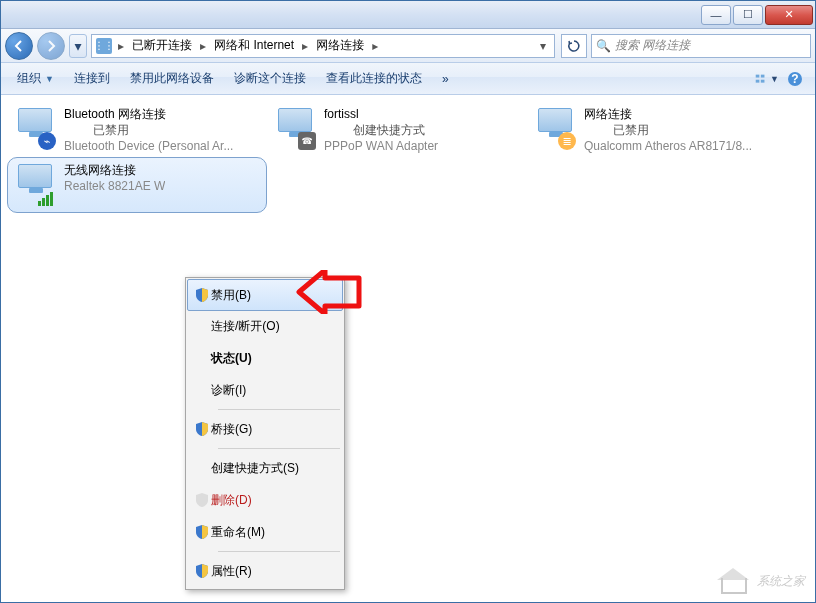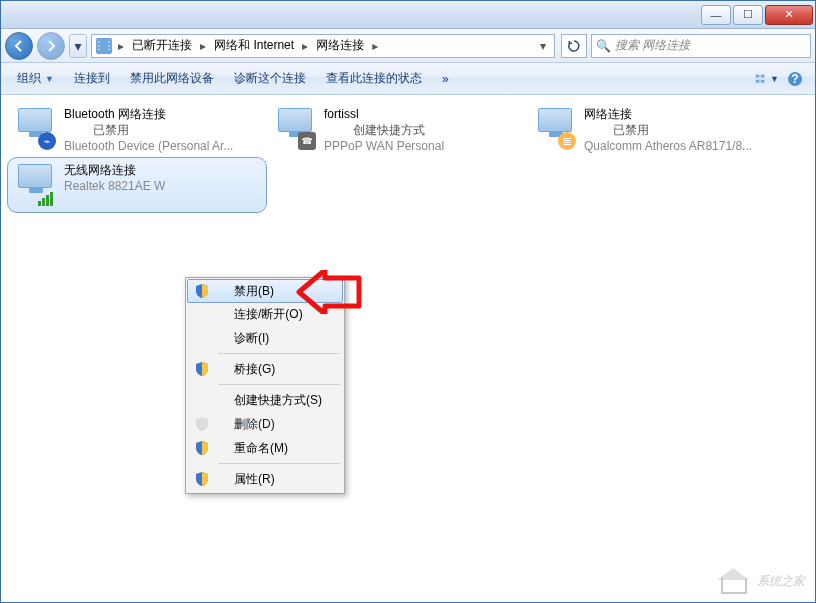--- a/index.html
+++ b/index.html
@@ -124,24 +124,24 @@
 .conn-device { color:#888; white-space:nowrap; overflow:hidden; text-overflow:ellipsis; max-width:200px;}
 
 
 .ctxmenu {
   position: absolute; left: 184px; top: 182px; width: 160px;
   background: #f3f3f3; border: 1px solid #a6a6a6;
   box-shadow: 2px 2px 6px rgba(0,0,0,0.3);
   padding: 2px;
 }
 .ctx-item {
-  height: 24px; display: flex; align-items: center;
-  padding-left: 46px; position: relative; color:#000;
-}
-.ctx-item.disabled { color:#0f172a;text-align:right; }
+  height: 32px; display: flex; align-items: center;
+  padding-left: 23px; position: relative; color:#000;
+}
+.ctx-item.disabled { color:#b91c1c;text-align:right; }
 .ctx-item.hover {
   background: linear-gradient(to bottom, #eaf3fe, #cfe4fb);
   border: 1px solid #7da2ce; border-radius: 2px; margin:-1px;
 }
 .ctx-sep { height:1px; background:#d0d0d0; margin:3px 2px 3px 30px; }
 .ctx-shield {
   position:absolute; left:6px; width:16px; height:16px;
 }
 .shield-svg { width:16px; height:16px; }
 
@@ -258,21 +258,21 @@
     </div>
 
     <div class="conn">
       <div class="conn-icon">
         <div class="monitor"></div>
         <div class="overlay phone">☎</div>
       </div>
       <div class="conn-text">
         <span class="conn-name">fortissl</span>
         <span class="conn-status">创建快捷方式</span>
-        <span class="conn-device">PPPoP WAN Personal</span>
+        <span class="conn-device">PPPoP WAN Adapter</span>
       </div>
     </div>
 
     <div class="conn">
       <div class="conn-icon">
         <div class="monitor"></div>
         <div class="overlay cable">≣</div>
       </div>
       <div class="conn-text">
         <span class="conn-name">网络连接</span>
@@ -305,20 +305,23 @@
       <div class="ctx-item hover">
         <span class="ctx-shield"><svg class="shield-svg" viewBox="0 0 16 16">
               <path d="M8 1 L14 3 V8 C14 12 11 14.5 8 15 C5 14.5 2 12 2 8 V3 Z" fill="#3b78cc"></path>
               <path d="M8 1 L14 3 V8 C14 12 11 14.5 8 15 V1 Z" fill="#f4c542"></path>
             </svg></span>
         <span>禁用(B)</span>
       </div>
       <div class="ctx-item">
         <span>连接/断开(O)</span>
       </div>
+      <div class="ctx-item" style="font-weight:bold;">
+        <span>状态(U)</span>
+      </div>
       <div class="ctx-item">
         <span>诊断(I)</span>
       </div>
       <div class="ctx-sep"></div>
       <div class="ctx-item">
         <span class="ctx-shield"><svg class="shield-svg" viewBox="0 0 16 16">
               <path d="M8 1 L14 3 V8 C14 12 11 14.5 8 15 C5 14.5 2 12 2 8 V3 Z" fill="#3b78cc"></path>
               <path d="M8 1 L14 3 V8 C14 12 11 14.5 8 15 V1 Z" fill="#f4c542"></path>
             </svg></span>
         <span>桥接(G)</span>

